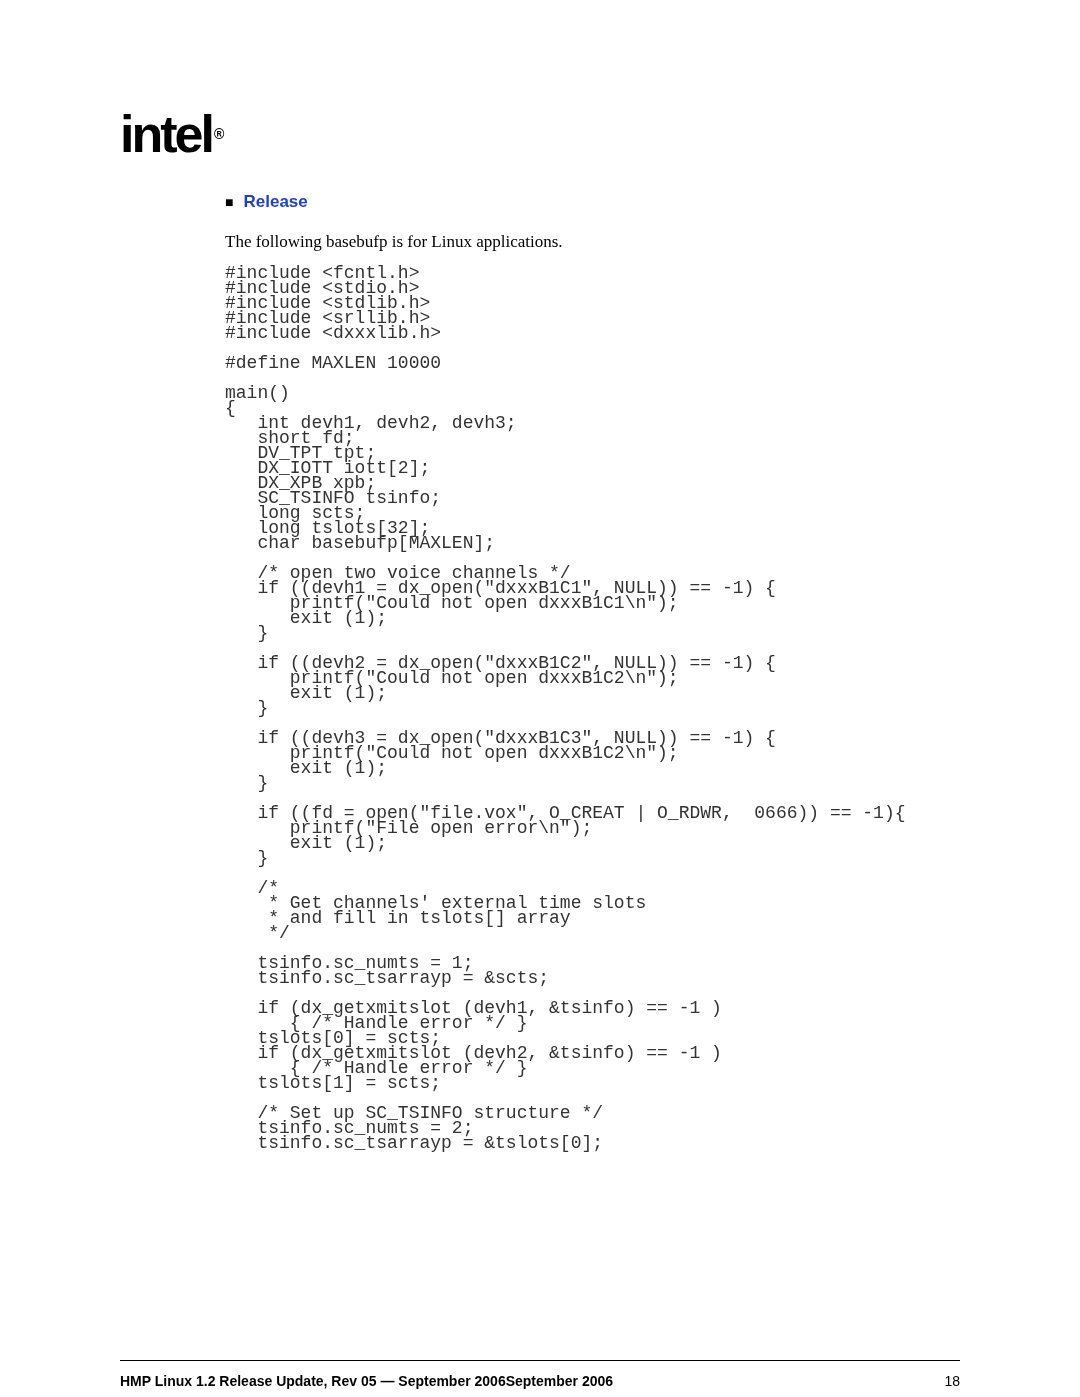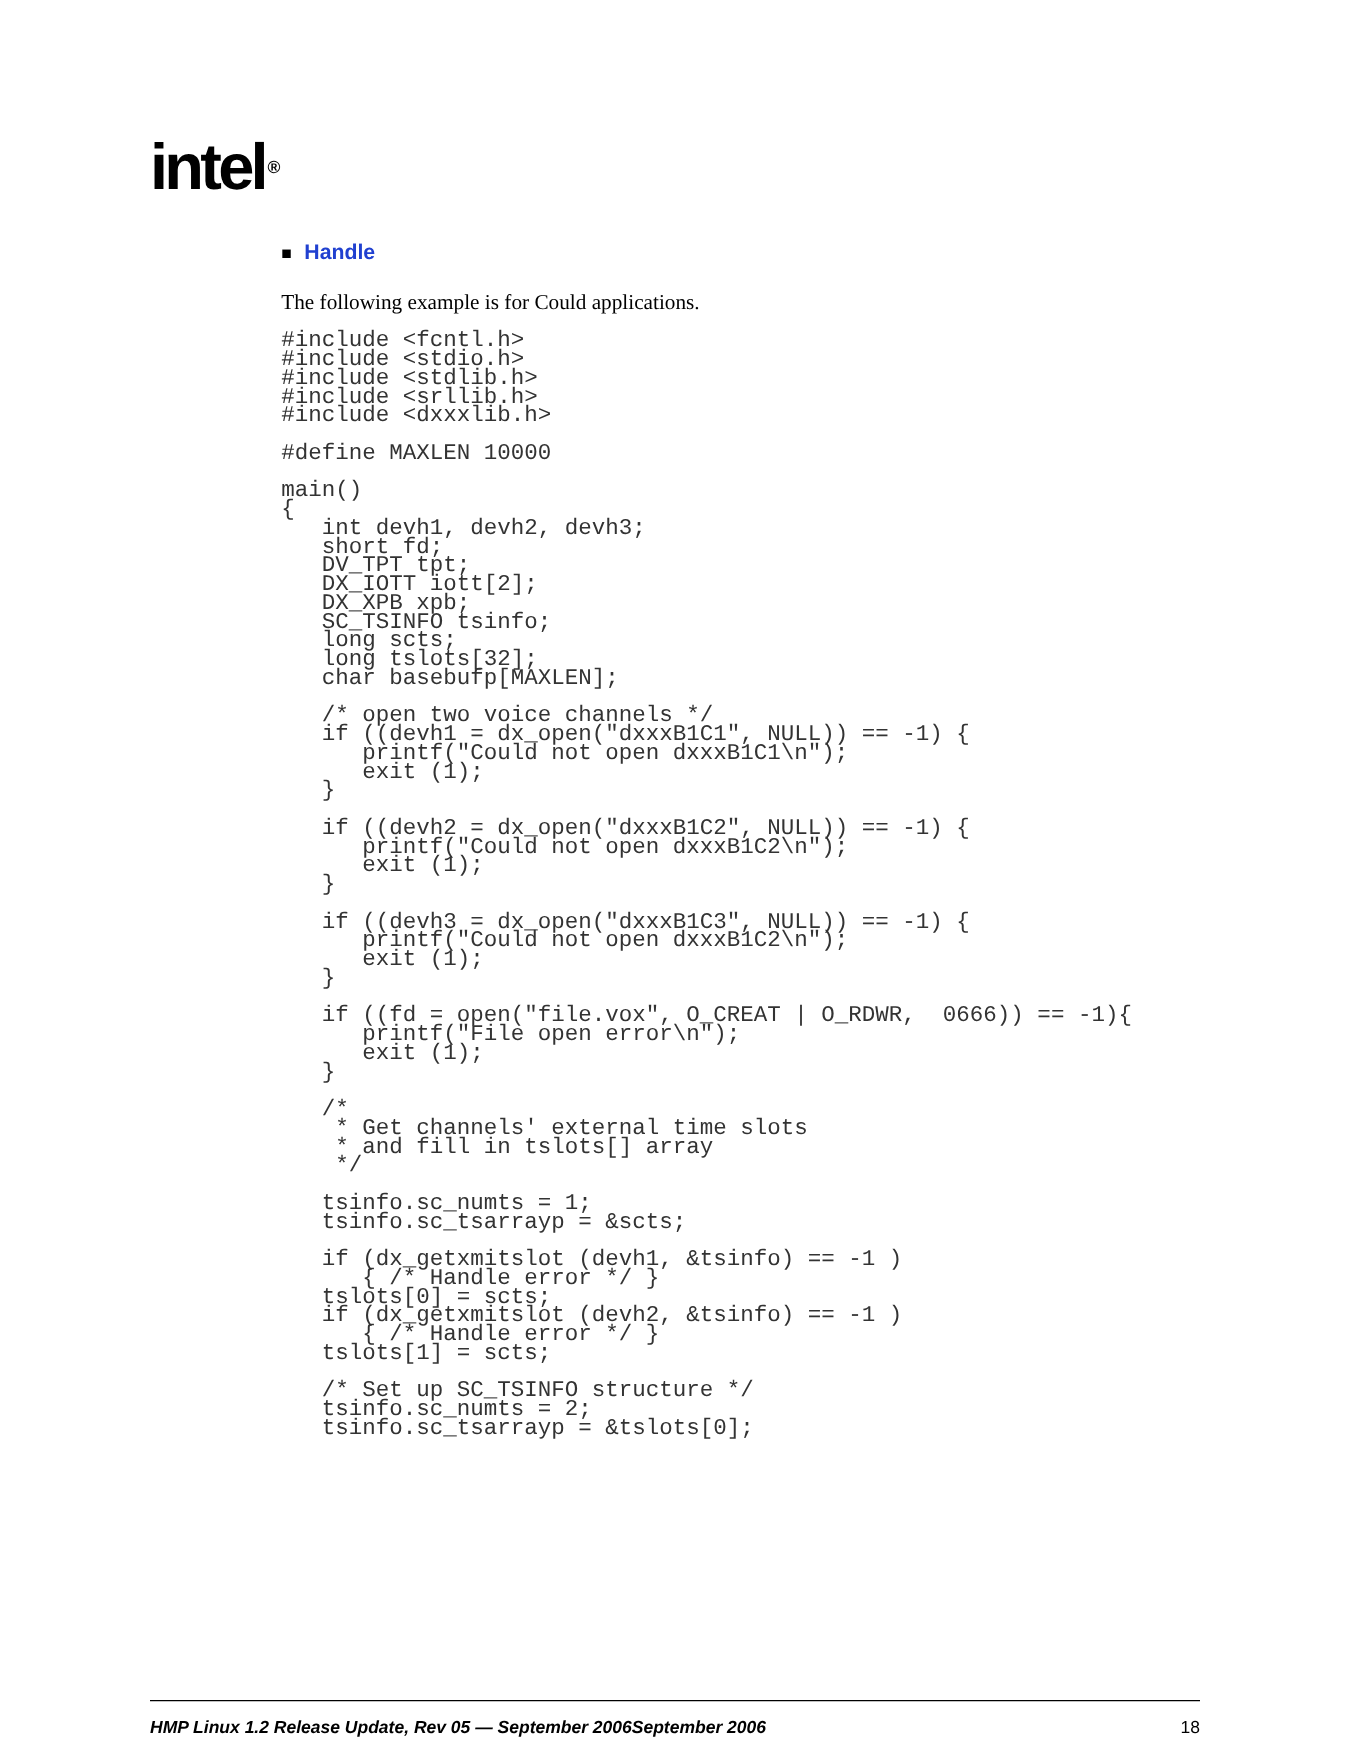--- a/index.html
+++ b/index.html
@@ -79,41 +79,40 @@
     position: absolute;
     bottom: 52px;
     left: 120px;
     right: 120px;
     display: flex;
     justify-content: space-between;
     font-family: Arial, Helvetica, sans-serif;
     font-size: 14px;
   }
   .footer-left {
-    font-style: italic;
     font-weight: 700;
   }
   .footer-right {
     font-weight: 400;
   }
 </style>
 </head>
 <body>
 
 <div class="page">
 
   <div class="logo">
     <span>intel</span><span class="reg">®</span>
   </div>
 
   <div class="heading">
-    <span class="bullet">■</span><span>Handle</span>
+    <span class="bullet">■</span><span>Release</span>
   </div>
 
-  <div class="intro">The following example is for Could applications.</div>
+  <div class="intro">The following basebufp is for Linux applications.</div>
 
   <div class="code">#include &lt;fcntl.h&gt;
 #include &lt;stdio.h&gt;
 #include &lt;stdlib.h&gt;
 #include &lt;srllib.h&gt;
 #include &lt;dxxxlib.h&gt;
 
 #define MAXLEN 10000
 
 main()

